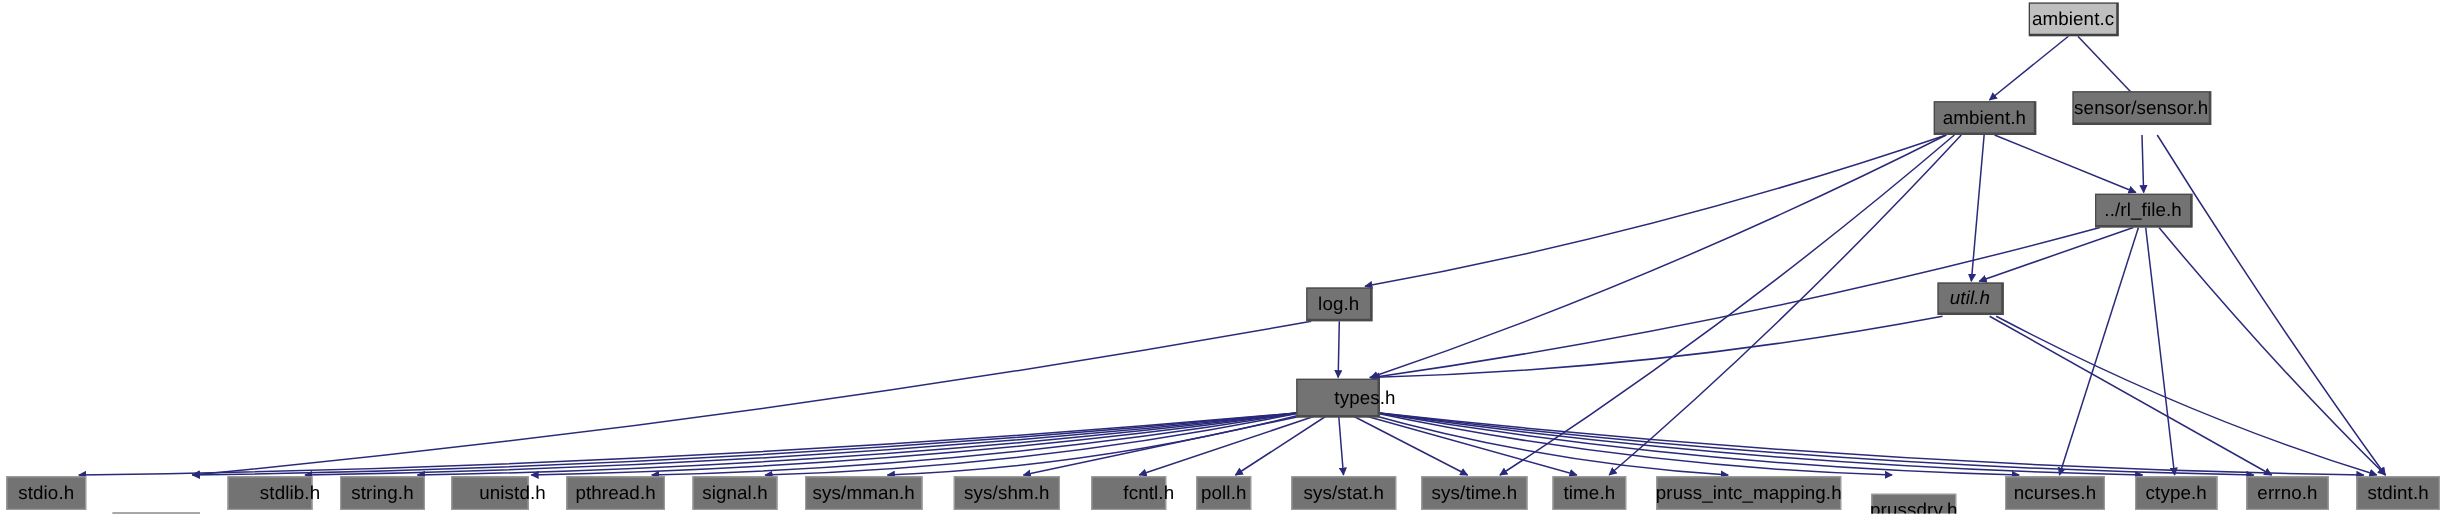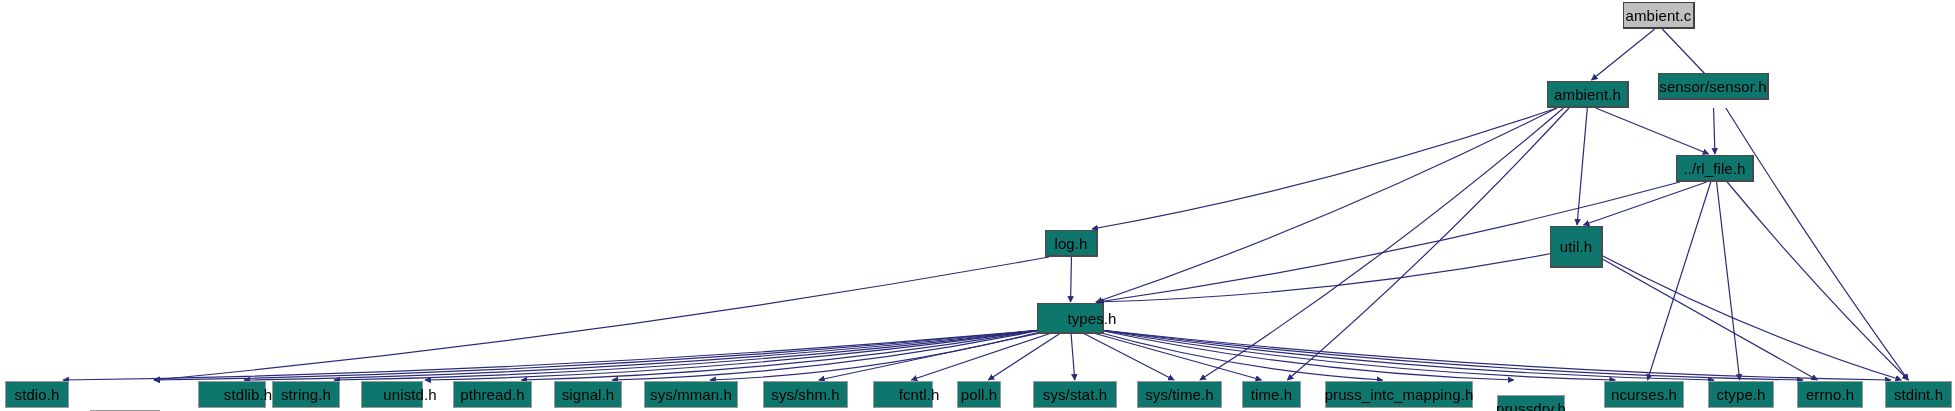--- a/index.html
+++ b/index.html
@@ -17,21 +17,21 @@
   #edges{
     position:absolute;
     left:0; top:0;
     width:1955px;
     height:411px;
     pointer-events:none;
   }
   .node{
     position:absolute;
     box-sizing:border-box;
-    background:#0f766e;
+    background:#737373;
     border:1px solid #9a9a9a;
     display:flex;
     align-items:center;
     justify-content:center;
     white-space:nowrap;
     color:#000000;
     font-size:15px;
     line-height:1;
     letter-spacing:0.1px;
     z-index:5;
@@ -114,33 +114,33 @@
       </div>
       <div class="node strong" style="left: 1658px; top: 73px; width: 111px; height: 27px;">
         <span class="label">sensor/sensor.h</span>
       </div>
       <div class="node strong" style="left: 1676px; top: 155px; width: 78px; height: 27px;">
         <span class="label">../rl_file.h</span>
       </div>
       <div class="node strong" style="left: 1045px; top: 230px; width: 53px; height: 27px;">
         <span class="label">log.h</span>
       </div>
-      <div class="node strong" style="left: 1550px; top: 226px; width: 53px; height: 42px;">
+      <div class="node strong" style="left: 1550px; top: 226px; width: 53px; height: 26px; font-style: italic;">
         <span class="label">util.h</span>
       </div>
       <div class="node strong" style="left: 1037px; top: 303px; width: 67px; height: 31px; padding-left: 44px;">
         <span class="label">types.h</span>
       </div>
       <div class="node" style="left: 5px; top: 381px; width: 64px; height: 27px;">
         <span class="label">stdio.h</span>
       </div>
       <div class="node" style="left: 90px; top: 381px; width: 70px; height: 27px; margin-top: 29px;">
         <span class="label">stdarg.h</span>
       </div>
-      <div class="node" style="left: 198px; top: 381px; width: 68px; height: 27px; padding-left: 32px;">
+      <div class="node" style="left: 182px; top: 381px; width: 68px; height: 27px; padding-left: 32px;">
         <span class="label">stdlib.h</span>
       </div>
       <div class="node" style="left: 272px; top: 381px; width: 68px; height: 27px;">
         <span class="label">string.h</span>
       </div>
       <div class="node" style="left: 361px; top: 381px; width: 62px; height: 27px; padding-left: 36px;">
         <span class="label">unistd.h</span>
       </div>
       <div class="node" style="left: 453px; top: 381px; width: 79px; height: 27px;">
         <span class="label">pthread.h</span>

